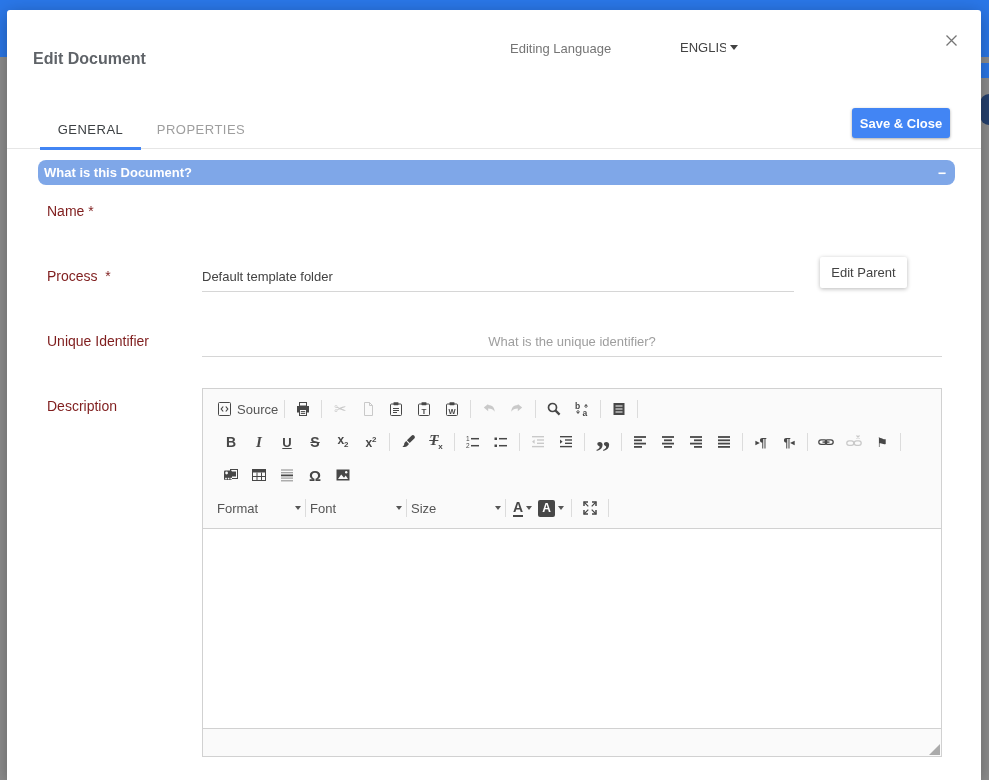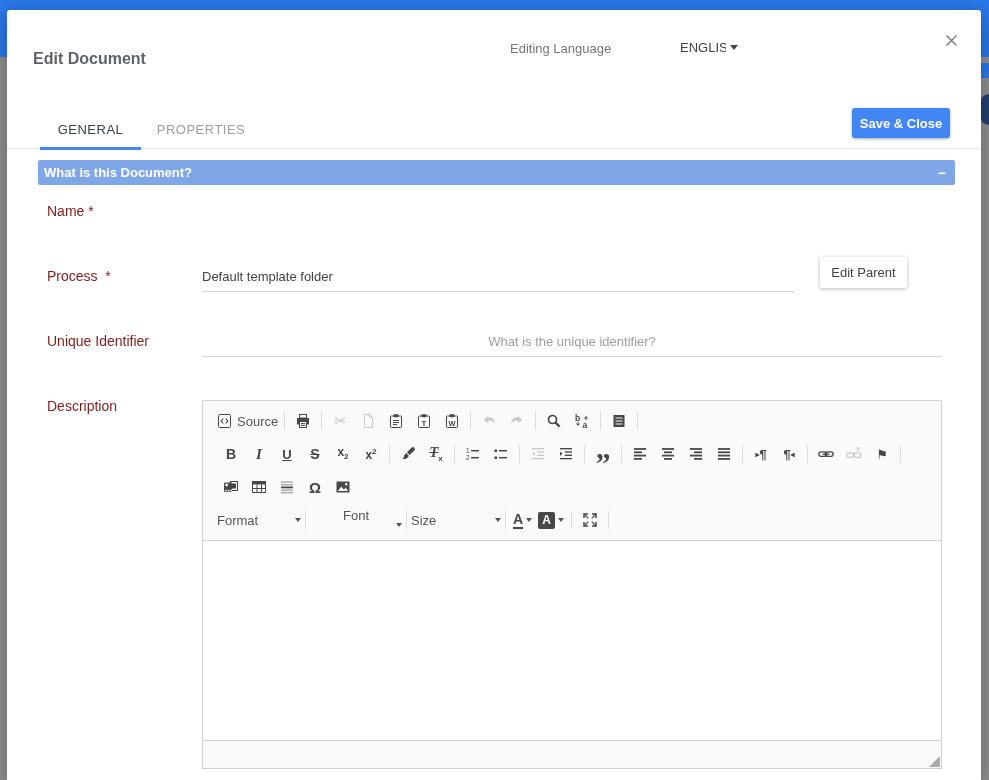--- a/index.html
+++ b/index.html
@@ -15,28 +15,28 @@
   .lang-value { font-size:13px; color:#424242; width:46px; overflow:hidden; white-space:nowrap; display:inline-block; }
   .caret-dn { width:0; height:0; border-left:4.5px solid transparent; border-right:4.5px solid transparent; border-top:5px solid #424242; display:inline-block; margin-left:4px; }
   .close-btn { position:absolute; left:937px; top:23px; width:15px; height:15px; cursor:pointer; }
   .tabs-row { position:absolute; left:0; top:100px; width:974px; height:42px; }
   .tabs-divider { position:absolute; left:0; top:38px; width:974px; height:1px; background:#e6e6e6; }
   .tab { position:absolute; top:0; height:38px; display:flex; align-items:center; justify-content:center; font-size:13px; letter-spacing:.5px; cursor:pointer; }
   .tab-general { left:33px; width:101px; color:#3c4043; }
   .tab-general::after { content:""; position:absolute; left:0; bottom:-2px; width:100%; height:3px; background:#4285f4; }
   .tab-properties { left:134px; width:120px; color:#9e9e9e; }
   .save-btn { position:absolute; left:845px; top:98px; width:98px; height:30px; background:#4285f4; color:#ffffff; font-weight:bold; font-size:13px; border:none; border-radius:3px; box-shadow:0 1px 3px rgba(0,0,0,.35); display:flex; align-items:center; justify-content:center; cursor:pointer; font-family:"Liberation Sans",sans-serif; }
-  .section-bar { position:absolute; left:31px; top:150px; width:917px; height:25px; background:#7fa7e8; border-radius:2px; display:flex; align-items:center; padding:0 9px 0 6px; cursor:pointer;gap:40px; }
+  .section-bar { position:absolute; left:31px; top:150px; width:917px; height:25px; background:#7fa7e8; border-radius:8px; display:flex; align-items:center; padding:0 9px 0 6px; cursor:pointer;gap:40px; }
   .section-title { color:#fff; font-size:13px; font-weight:bold; }
   .section-collapse { margin-left:auto; color:#fff; font-size:14px; font-weight:bold; }
   .flabel { position:absolute; left:40px; font-size:14px; color:#7f1d1d; white-space:pre; }
   .finput { position:absolute; left:195px; width:740px; height:30px; border:none; border-bottom:1px solid #d6d6d6; font-size:13px; color:#424242; font-family:"Liberation Sans",sans-serif; background:transparent; outline:none; padding:0; }
   .finput::placeholder { color:#9e9e9e; opacity:1; }
   .edit-parent-btn { position:absolute; left:813px; top:247px; width:87px; height:31px; background:#fff; border:none; border-radius:2px; box-shadow:0 1px 4px rgba(0,0,0,.28); font-size:13px; color:#424242; font-family:"Liberation Sans",sans-serif; cursor:pointer; }
-  .editor { position:absolute; left:195px; top:378px; width:740px; height:369px; border:1px solid #d1d1d1; background:#fff;margin-top:12px; }
+  .editor { position:absolute; left:195px; top:378px; width:740px; height:369px; border:1px solid #d1d1d1; background:#fff; }
   .toolbar { position:absolute; left:0; top:0; width:738px; height:140px; background:#fafafa; border-bottom:1px solid #d1d1d1; }
   .trow { position:absolute; left:14px; height:24px; display:flex; align-items:center; }
   .trow1 { top:8px; } .trow2 { top:41px; } .trow3 { top:74px; } .trow4 { top:107px; }
   .tbtn { width:24px; height:24px; margin:0 2px; display:flex; align-items:center; justify-content:center; color:#474747; cursor:pointer; flex:none; }
   .tbtn svg { display:block; }
   .dis { color:#c9c9c9; }
   .tsep { width:1px; height:18px; background:#dcdcdc; margin:0 4px; flex:none; }
   .src-btn { display:flex; align-items:center; height:24px; color:#474747; cursor:pointer; margin-right:2px; }
   .src-label { font-size:13px; color:#555; margin-left:5px; }
   .txticon { font-size:14px; font-weight:bold; line-height:1; }
@@ -44,21 +44,21 @@
   .iu { text-decoration:underline; font-size:13px; }
   .is { text-decoration:line-through; }
   .isx { font-size:12px; }
   .iq { font-family:"Liberation Serif",serif; font-size:30px; line-height:34px; height:21px; overflow:hidden; color:#474747; font-weight:bold; margin-top:4px; }
   .ibidi { font-size:13px; font-weight:bold; display:flex; align-items:center; }
   .ibidi .arr { font-size:8px; }
   .iflag { font-size:13px; }
   .iomega { font-size:15px; font-weight:bold; }
   .combo { display:flex; align-items:center; height:24px; color:#555; font-size:13px; cursor:pointer; flex:none; }
   .combo .caret-sm { width:0;height:0;border-left:3.5px solid transparent;border-right:3.5px solid transparent;border-top:4px solid #555; margin-left:auto; }
-  .combo-format { width:84px; } .combo-font { width:92px;flex-direction:column; } .combo-size { width:90px; }
+  .combo-format { width:84px; } .combo-font { width:92px; } .combo-size { width:90px; }
   .color-btn { display:flex; align-items:center; height:24px; cursor:pointer; margin:0 3px; flex:none; }
   .color-btn .caret-sm { width:0;height:0;border-left:3.5px solid transparent;border-right:3.5px solid transparent;border-top:4px solid #555; margin-left:3px; }
   .A-under { font-size:14px; font-weight:bold; color:#474747; border-bottom:2px solid #474747; line-height:15px; }
   .A-box { width:17px; height:17px; background:#474747; color:#fff; border-radius:2px; font-size:12px; font-weight:bold; display:flex; align-items:center; justify-content:center; }
   .ed-content { position:absolute; left:0; top:140px; width:738px; height:199px; background:#fff; cursor:text; }
   .ed-status { position:absolute; left:0; top:339px; width:738px; height:28px; background:#fafafa; border-top:1px solid #d1d1d1; }
   .resize-handle { position:absolute; right:1px; bottom:1px; width:0; height:0; border-left:11px solid transparent; border-bottom:11px solid #ababab; cursor:se-resize; }
 </style>
 </head>
 <body>

